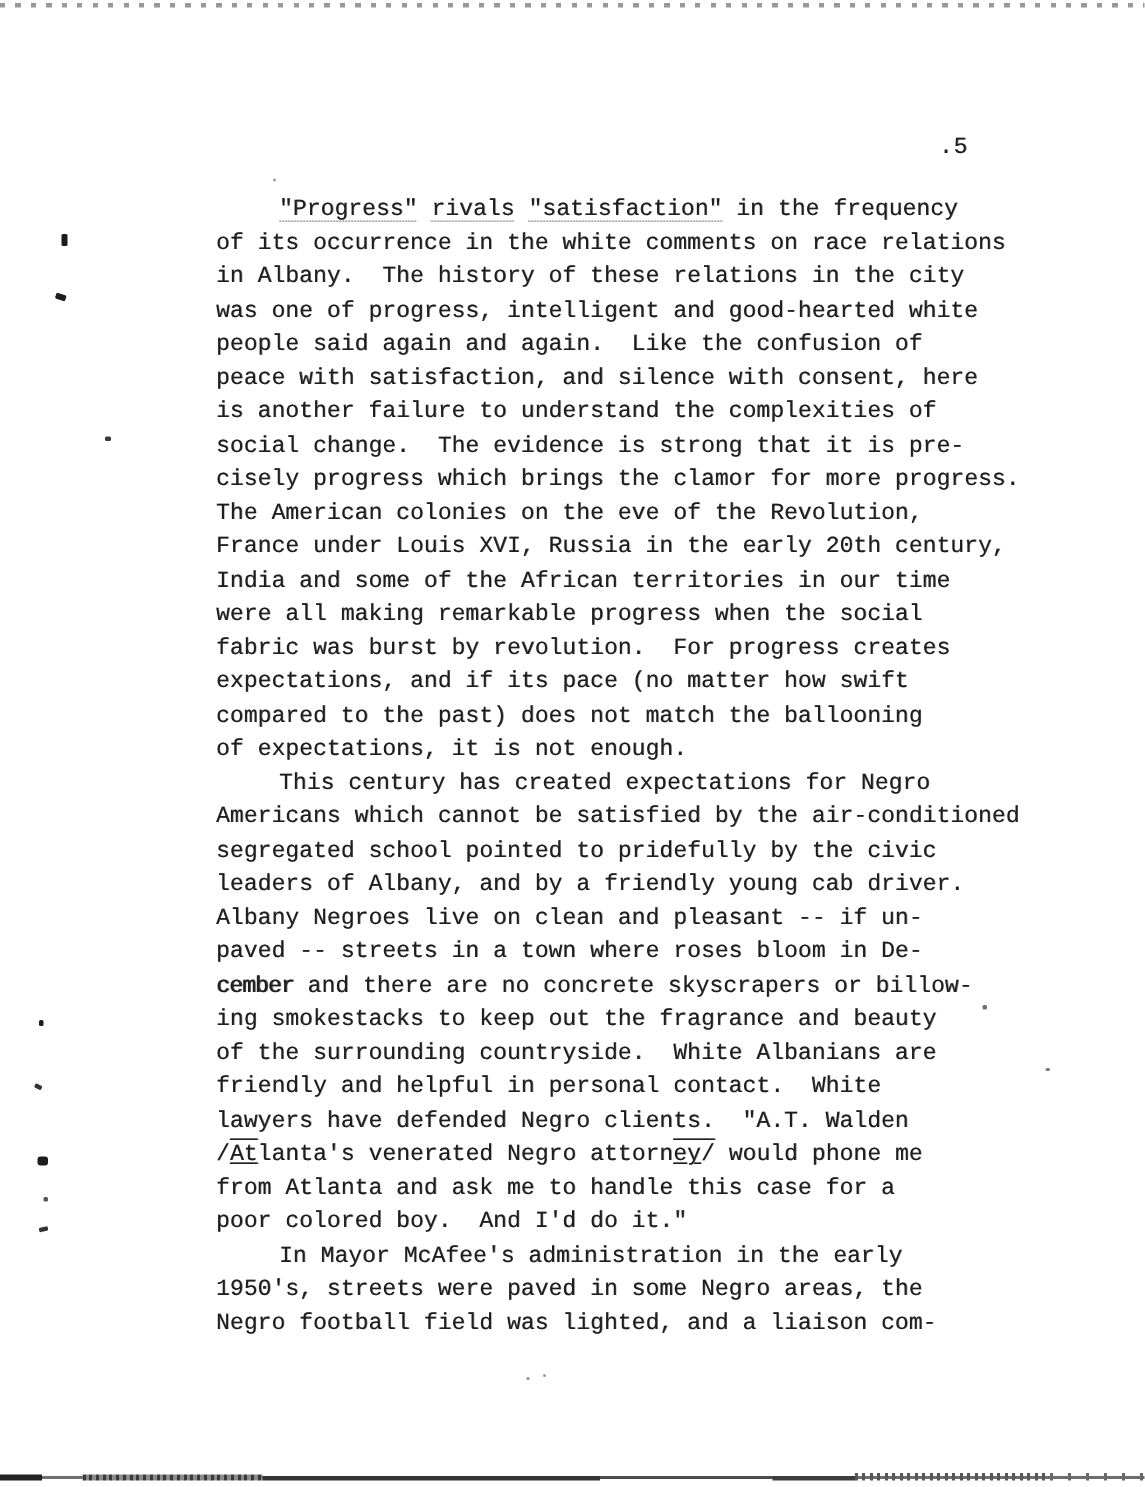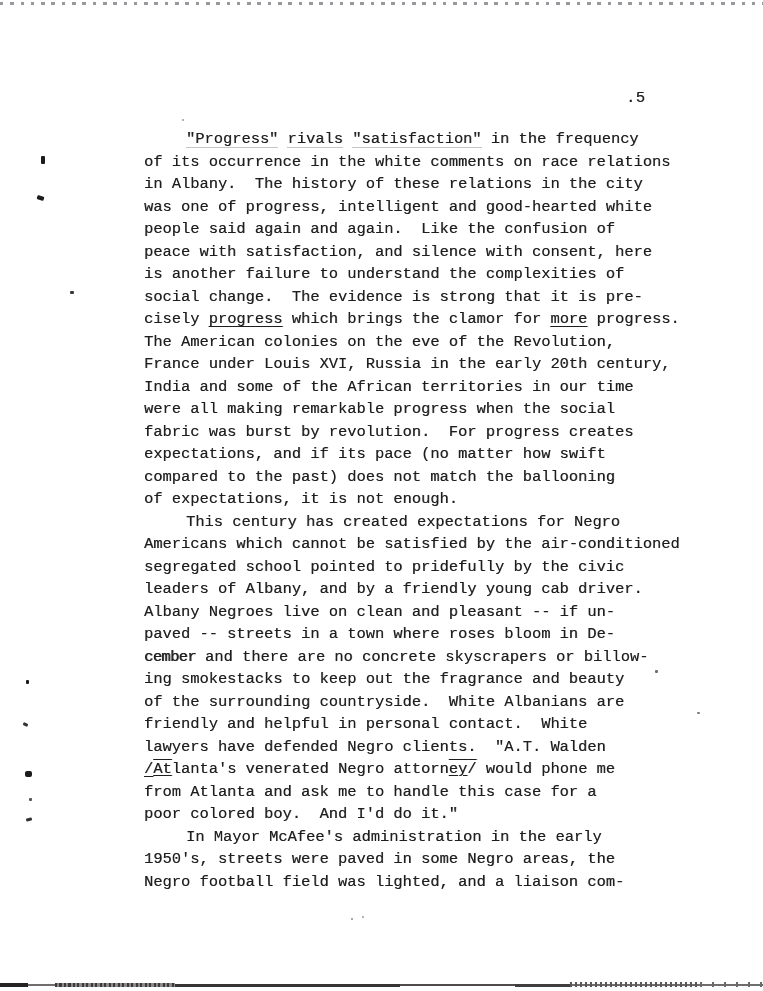--- a/index.html
+++ b/index.html
@@ -57,21 +57,21 @@
     top: 128px;
     left: 144px;
     width: 560px;
     font-size: 15.4px;
     line-height: 22.5px;
     white-space: pre;
     text-shadow: 0.4px 0 0 rgba(25,25,25,0.55);
   }
   .line { height: 22.5px; white-space: pre; }
   .line.indent { padding-left: 42px; }
-  .u   { text-decoration: underline; text-underline-offset: 3px; text-decoration-thickness: 1.4px; }
+  .u   { text-underline-offset: 3px; text-decoration-thickness: 1.4px; }
   .b   { font-weight: normal; letter-spacing: -0.6px; text-shadow: 0.8px 0 0 rgba(25,25,25,0.8); }
   .box { text-decoration: underline overline; text-underline-offset: 2px; text-decoration-thickness: 1.3px; }
   .ol  { text-decoration: overline; text-decoration-thickness: 1.3px; }
   .nd  { text-decoration: underline dotted #bdbdbd; text-underline-offset: 3.5px; text-decoration-thickness: 1px; }
 
   
   .speck { position: absolute; background: #1c1c1c; border-radius: 1px; }
 </style>
 </head>
 <body>

